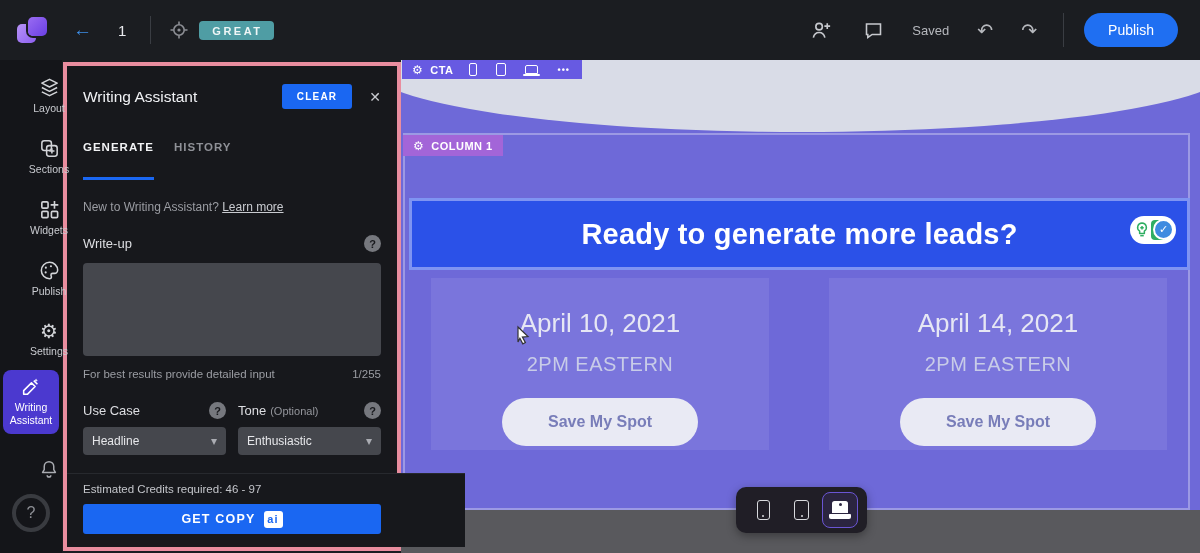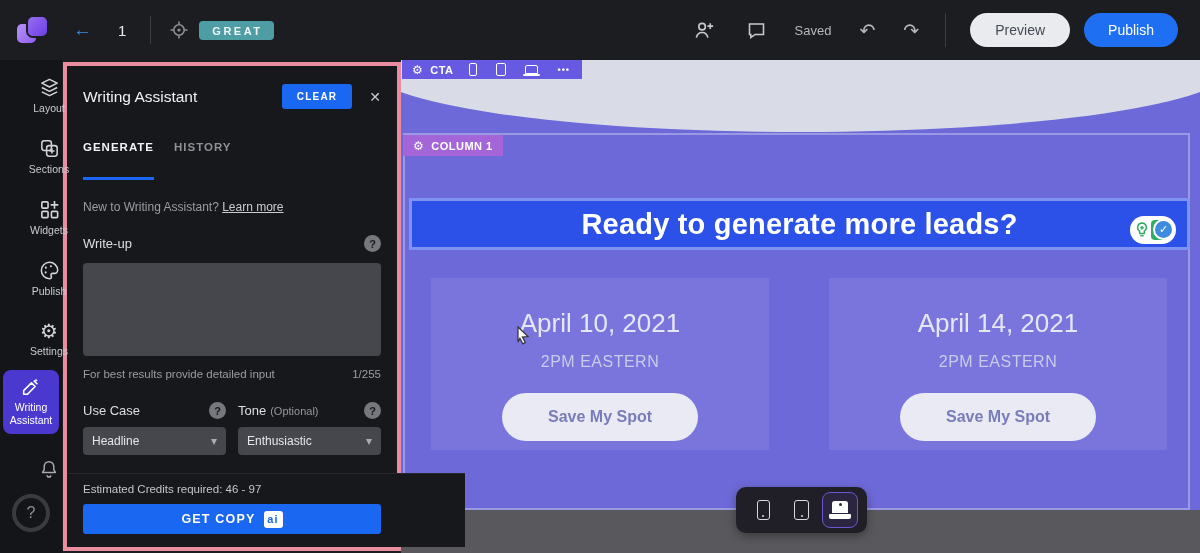--- a/index.html
+++ b/index.html
@@ -116,38 +116,38 @@
   .mini-ic { display:inline-block; border:1.2px solid #fff; border-radius:2px; }
   .mi-phone { width:8px; height:13px; margin-left:8px; }
   .mi-tablet { width:10px; height:13px; margin-left:12px; }
   .mi-laptop { width:13px; height:9px; margin-left:12px; border-radius:2px 2px 0 0; position:relative; }
   .mi-laptop::after { content:""; position:absolute; left:-3px; bottom:-3px; width:17px;
     height:1.6px; background:#fff; border-radius:1px; }
   .mi-dots { margin-left:13px; color:#fff; font-size:9px; letter-spacing:1px; }
   .sec-outline { position:absolute; left:2px; top:73px; width:787px; height:377px;
     border:2px solid rgba(255,255,255,.32); }
   .col-chip { left:2px; top:75px; height:21px; background:#a365d8; }
-  .banner { position:absolute; left:8px; top:138px; width:781px; height:52px;
+  .banner { position:absolute; left:8px; top:138px; width:781px; height:72px;
     background:#2b51e8; border:3px solid rgba(230,230,255,.45);
     display:flex; align-items:center; justify-content:center; }
   .banner h1 { color:#fff; font-size:29px; font-weight:700; letter-spacing:.2px; }
   .lead-badge { position:absolute; right:11px; top:15px; width:46px; height:28px;
     background:#fff; border-radius:15px; display:flex; align-items:center;
     padding-left:5px; cursor:pointer; }
   .lb-green { position:absolute; left:21px; top:4px; width:15px; height:20px;
     background:#2fae62; border-radius:4px; }
   .lb-check { position:absolute; left:23px; top:3px; width:21px; height:21px;
     background:#3f8be0; border:2px solid #fff; border-radius:50%; color:#fff;
     font-size:11px; font-weight:700; display:flex; align-items:center;
     justify-content:center; }
   .card { position:absolute; top:218px; width:338px; height:172px; background:#7a75dc;
     display:flex; flex-direction:column; align-items:center; }
   .card.c1 { left:30px; } .card.c2 { left:428px; }
   .card-date { margin-top:30px; color:#e6e7f4; font-size:26px; font-weight:400; }
-  .card-time { margin-top:14px; color:#c8cce8; font-size:16px; letter-spacing:.5px; }
+  .card-time { margin-top:14px; color:#c8cce8; font-size:20px; letter-spacing:.5px; }
   .btn-spot { margin-top:22px; width:196px; height:48px; background:#e9eaf4; border:none;
     border-radius:24px; color:#787db9; font-size:16px; font-weight:700;
     cursor:pointer; font-family:inherit; }
   .cursor { position:absolute; left:113px; top:265px; z-index:15; }
 
   
   .dev-toggle { position:absolute; left:335px; top:427px; width:131px; height:46px;
     background:#201e26; border-radius:10px; display:flex; align-items:center;
     justify-content:space-between; padding:0 9px; z-index:16;
     box-shadow:0 3px 10px rgba(0,0,0,.35); }
@@ -196,21 +196,20 @@
     </span>
     <span class="tb-ic">
       <svg width="21" height="21" viewBox="0 0 24 24" fill="none" stroke="#c7c9ce" stroke-width="1.8">
         <path d="M4 4.5h16v12h-9.5L5.5 20v-3.5H4z"></path>
       </svg>
     </span>
     <span class="saved">Saved</span>
     <span class="uicon">↶</span>
     <span class="uicon">↷</span>
     <div class="tb-div"></div>
-    <button class="btn-preview">Preview</button>
     <button class="btn-publish">Publish</button>
   </div>
 </div>
 
 <div id="sidebar">
   <div class="nav-item" style="margin-top:16px">
     <svg width="23" height="23" viewBox="0 0 24 24" fill="none" stroke="#d2d4d8" stroke-width="1.6" stroke-linejoin="round">
       <path d="M12 3.5l8 4-8 4-8-4z"></path>
         <path d="M4 12l8 4 8-4"></path>
         <path d="M4 16.5l8 4 8-4"></path>

